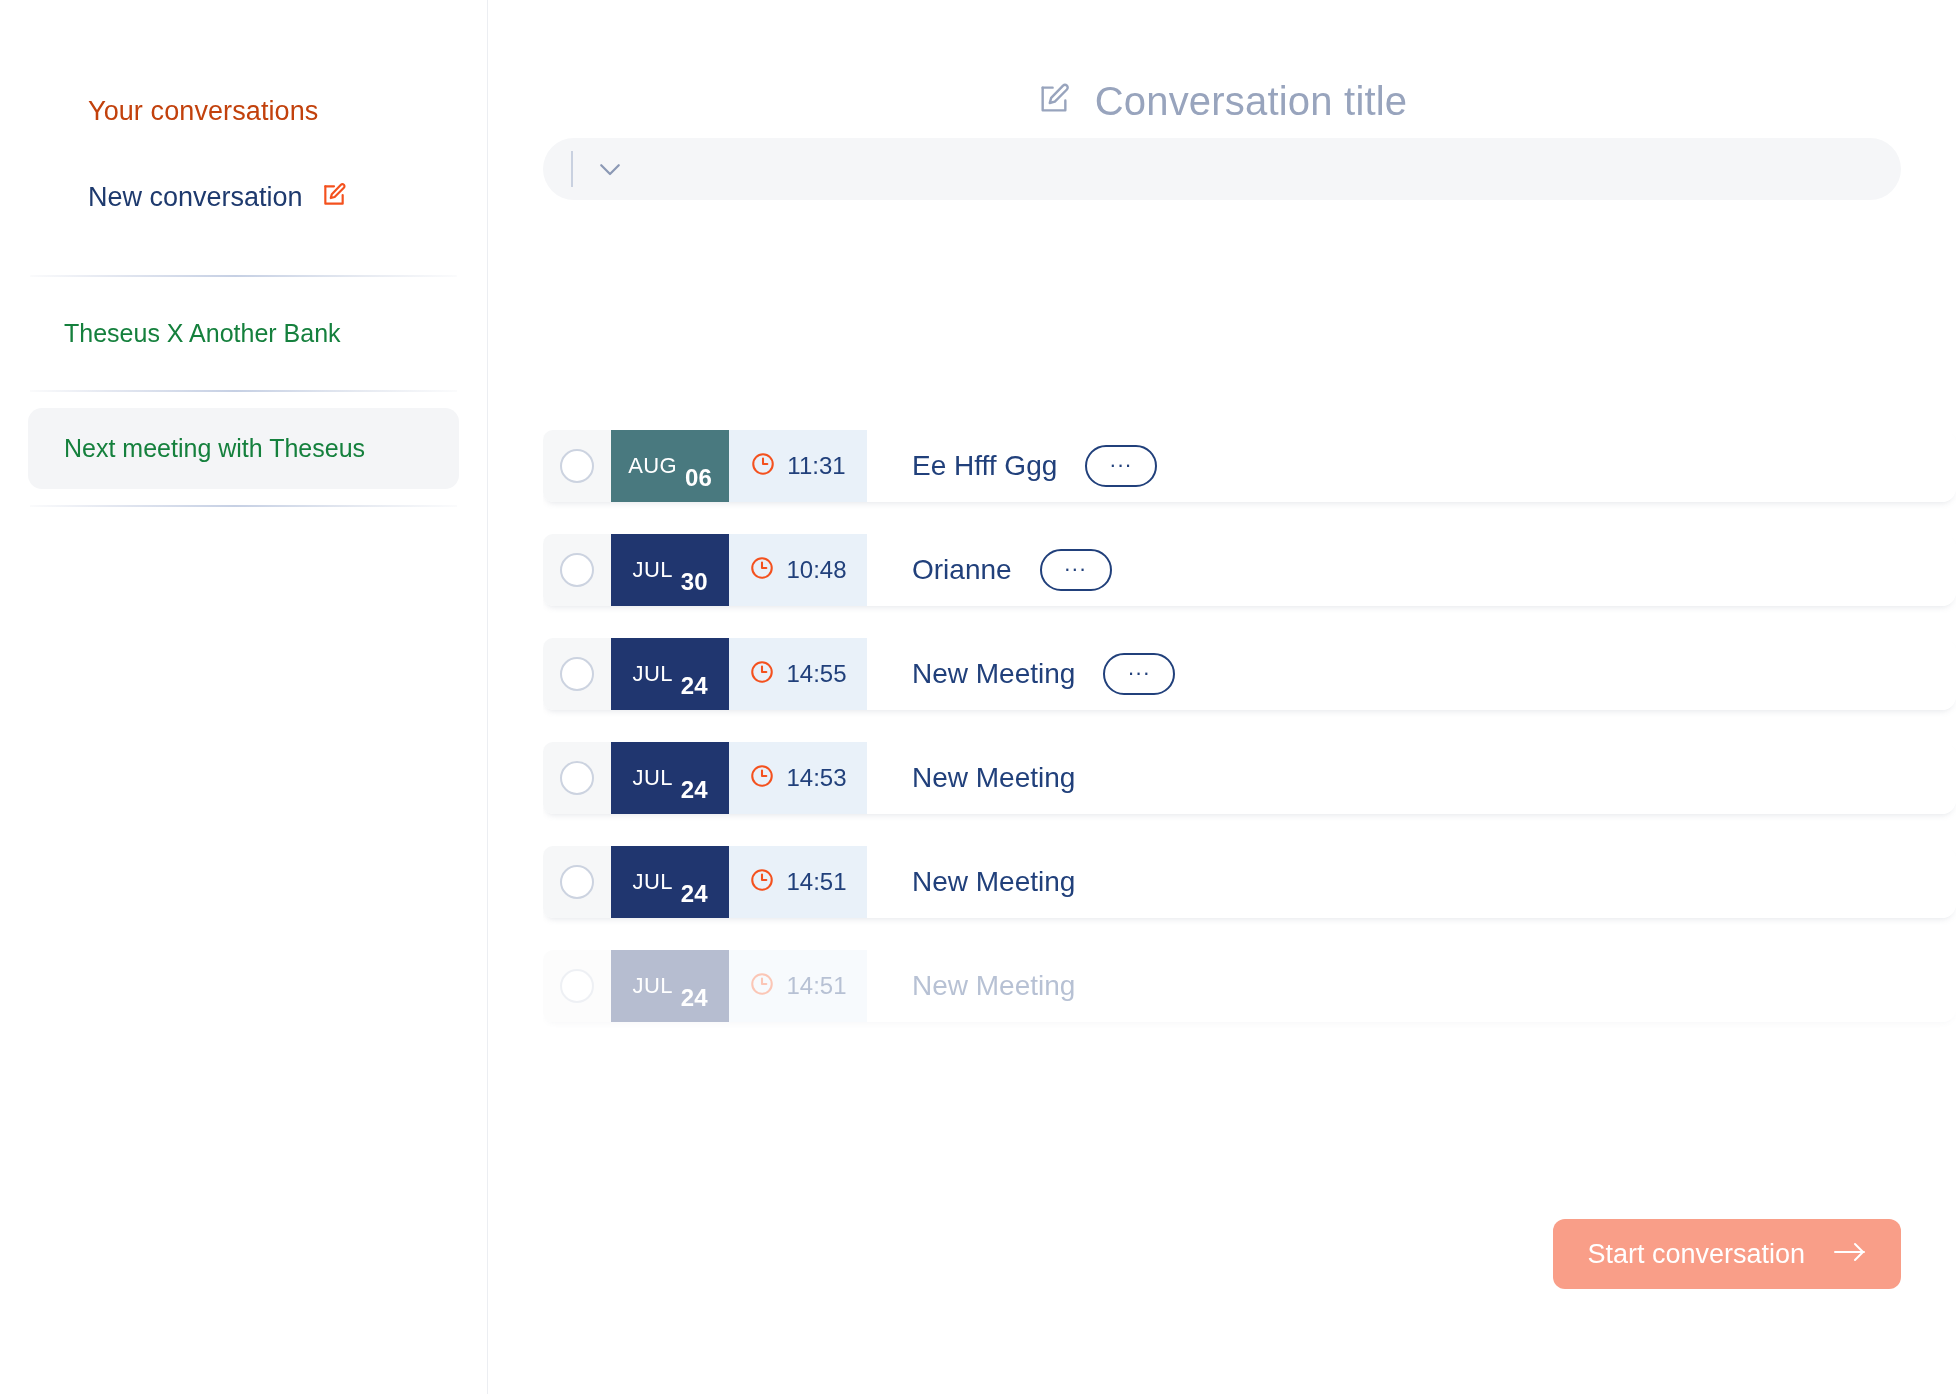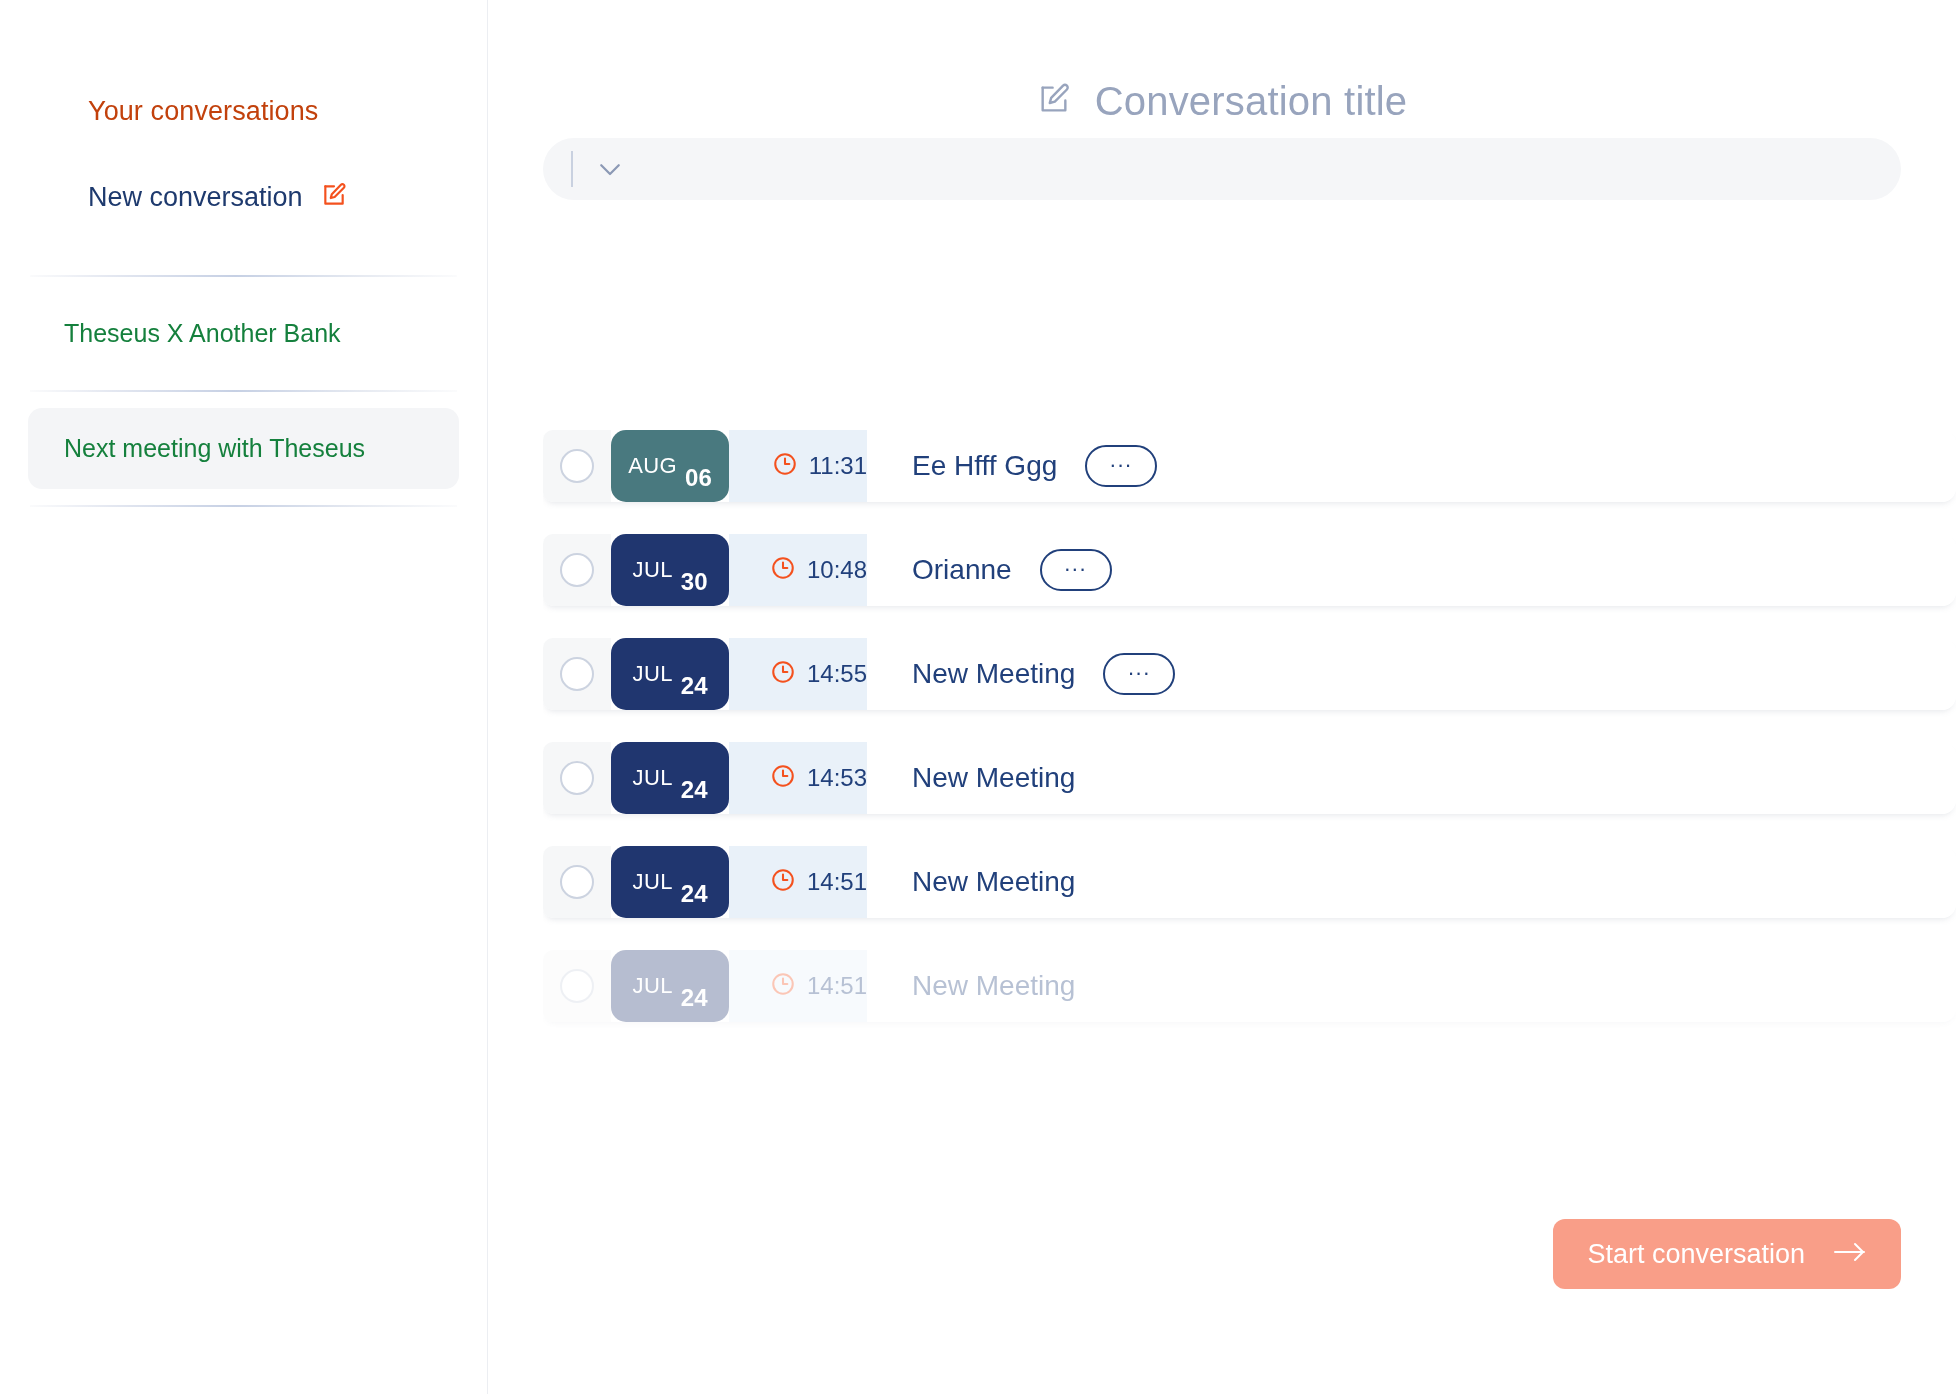--- a/index.html
+++ b/index.html
@@ -178,31 +178,30 @@
     cursor: pointer;
   }
 
   .row-date-cell {
     width: 118px;
     display: flex;
     align-items: center;
     justify-content: center;
     gap: 8px;
     color: #ffffff;
-    border-radius: 15px;
   }
   .date-mon { font-size: 22px; letter-spacing: .4px; }
   .date-day { font-size: 24px; font-weight: 700; margin-top: 24px; }
 
   .row-time-cell {
     width: 138px;
     background: #e9f1f9;
     display: flex;
     align-items: center;
-    justify-content: flex-end;
+    justify-content: center;
     gap: 11px;
   }
   .time-text { font-size: 24px; color: #21407b; }
 
   .row-name-cell {
     flex: 1 1 auto;
     display: flex;
     align-items: center;
     gap: 28px;
     padding-left: 24px;

